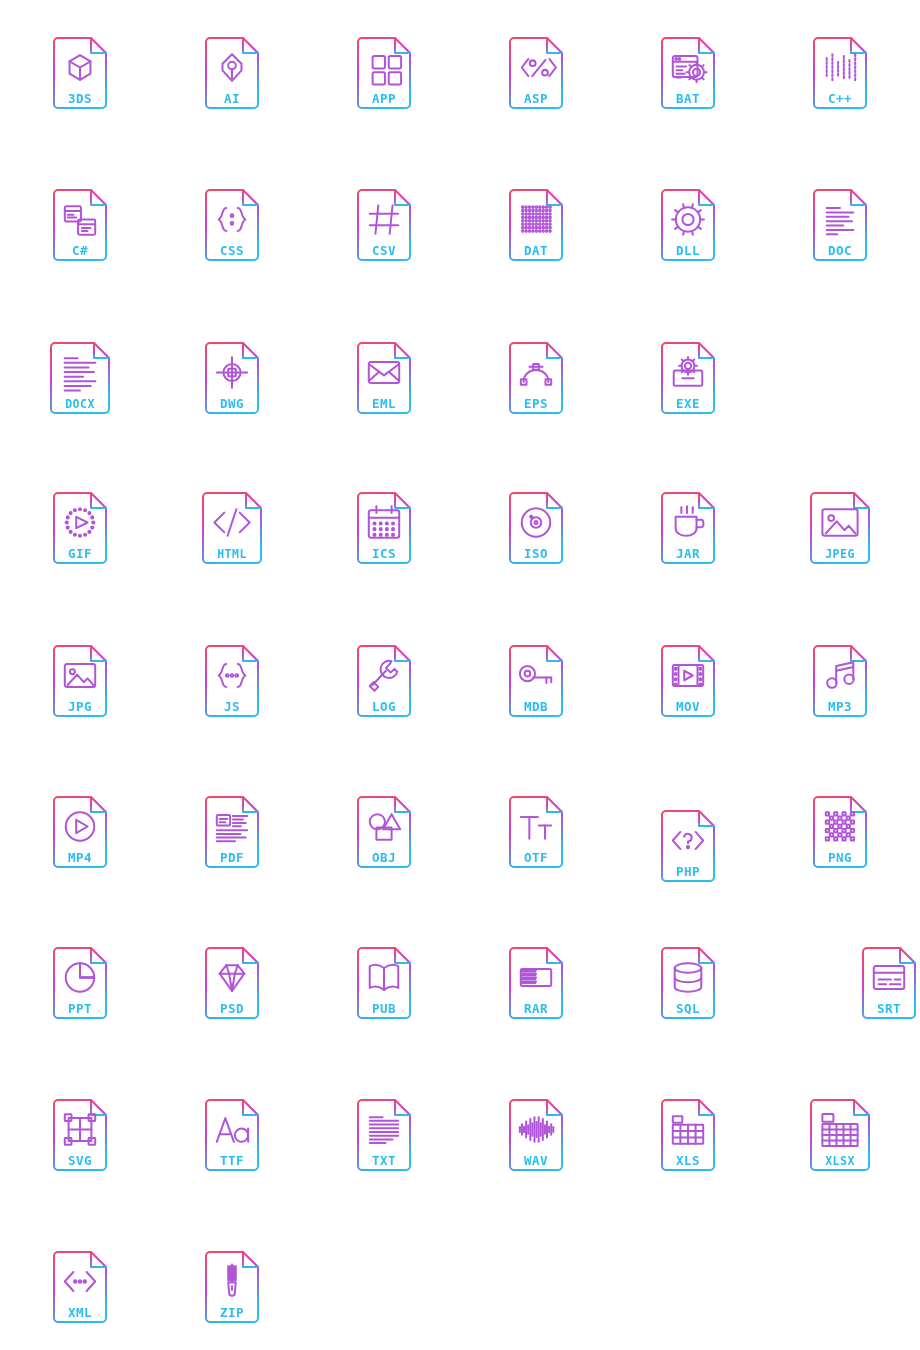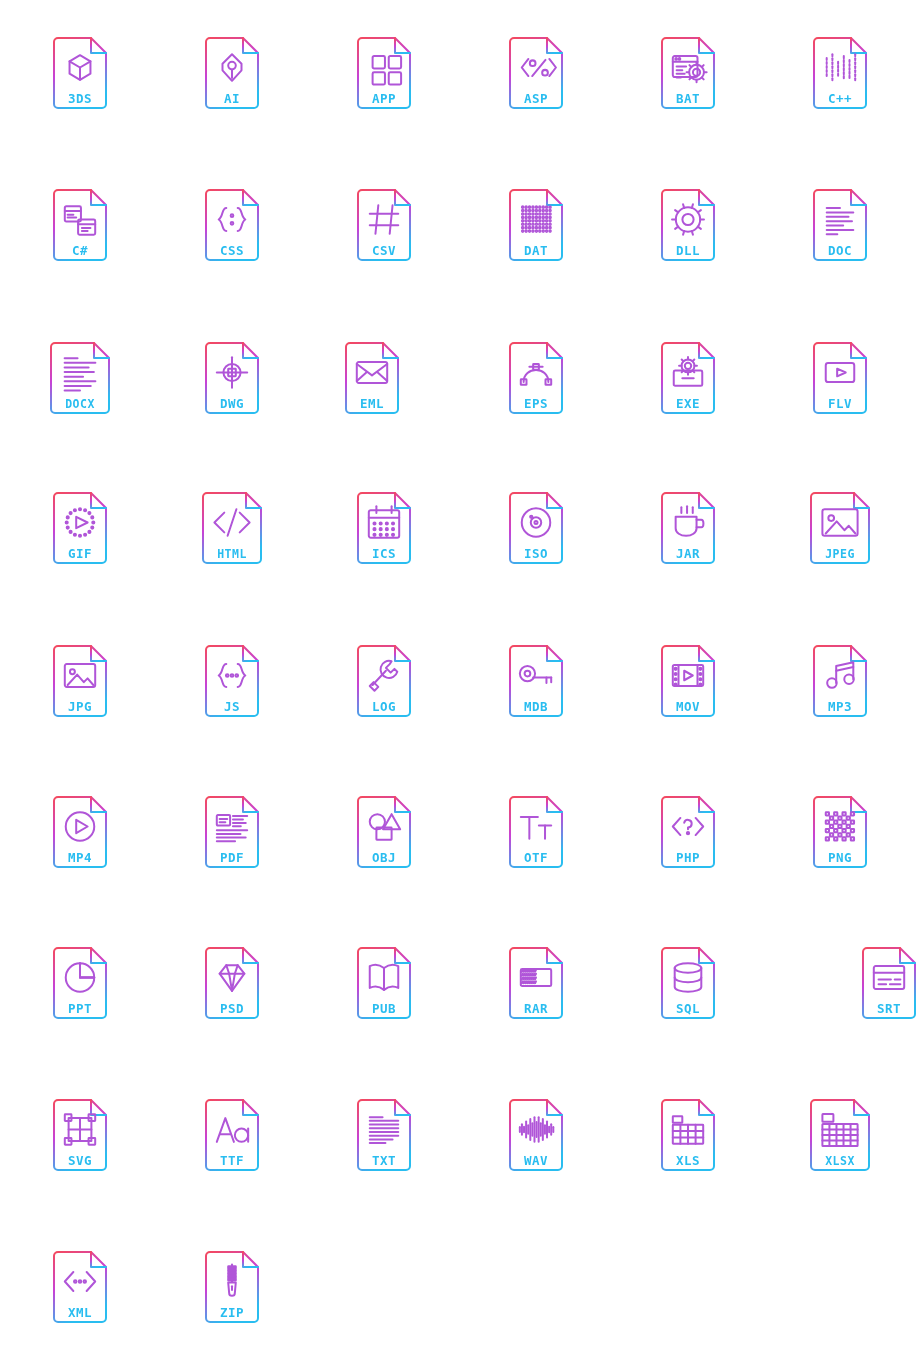--- a/index.html
+++ b/index.html
@@ -528,21 +528,21 @@
     </g>
     <g transform="translate(7.00 10.50) scale(0.9500)" fill="none" stroke="#b055d8" stroke-width="2.11" stroke-linecap="round" stroke-linejoin="round" clip-path="url(#clipg13)">
       <circle cx="20" cy="20" r="9"></circle>
           <line x1="20" y1="4" x2="20" y2="36"></line>
           <line x1="4" y1="20" x2="36" y2="20"></line>
           <rect x="16" y="16" width="8" height="8" rx="0.5"></rect>
     </g>
     <text class="lbl" x="26" y="64.5" text-anchor="middle" font-size="12.5">DWG</text>
   </svg>
     </div>
-    <div class="icon-cell" title="EML" style="left: 296px; top: 328px;">
+    <div class="icon-cell" title="EML" style="left: 308px; top: 328px;">
   <svg class="icon-svg" width="54" height="72" viewBox="-1 -1 54 72">
     <defs>
       <linearGradient id="g14" x1="0" y1="0" x2="0.35" y2="1">
         <stop offset="0%" stop-color="#f4495d"></stop>
         <stop offset="50%" stop-color="#c742d6"></stop>
         <stop offset="100%" stop-color="#29bdf0"></stop>
       </linearGradient>
       <clipPath id="clipg14">
         <path d="M4 0 H37 L52 15 V66 A4 4 0 0 1 48 70 H4 A4 4 0 0 1 0 66 V4 A4 4 0 0 1 4 0 Z"></path>
       </clipPath>
@@ -613,44 +613,20 @@
           <line x1="20.00" y1="19.80" x2="20.00" y2="22.40"></line>
           <line x1="15.19" y1="17.81" x2="13.35" y2="19.65"></line>
           <line x1="13.20" y1="13.00" x2="10.60" y2="13.00"></line>
           <line x1="15.19" y1="8.19" x2="13.35" y2="6.35"></line>
           <line x1="20.00" y1="6.20" x2="20.00" y2="3.60"></line>
           <line x1="24.81" y1="8.19" x2="26.65" y2="6.35"></line>
           <rect x="5" y="18" width="30" height="16" rx="1.5"></rect>
           <line x1="14" y1="26" x2="26" y2="26"></line>
     </g>
     <text class="lbl" x="26" y="64.5" text-anchor="middle" font-size="12.5">EXE</text>
-  </svg>
-    </div>
-    <div class="icon-cell" title="FLV" style="left: 764px; top: 328px;">
-  <svg class="icon-svg" width="54" height="72" viewBox="-1 -1 54 72">
-    <defs>
-      <linearGradient id="g17" x1="0" y1="0" x2="0.35" y2="1">
-        <stop offset="0%" stop-color="#f4495d"></stop>
-        <stop offset="50%" stop-color="#c742d6"></stop>
-        <stop offset="100%" stop-color="#29bdf0"></stop>
-      </linearGradient>
-      <clipPath id="clipg17">
-        <path d="M4 0 H37 L52 15 V66 A4 4 0 0 1 48 70 H4 A4 4 0 0 1 0 66 V4 A4 4 0 0 1 4 0 Z"></path>
-      </clipPath>
-    </defs>
-    <g>
-      <path d="M4 0 H37 L52 15 V66 A4 4 0 0 1 48 70 H4 A4 4 0 0 1 0 66 V4 A4 4 0 0 1 4 0 Z" fill="none" stroke="url(#g17)" stroke-width="2" stroke-linejoin="round"></path>
-      <path d="M37 0 V15 H52" fill="none" stroke="url(#g17)" stroke-width="2" stroke-linejoin="round" stroke-linecap="round"></path>
-      <line x1="0" y1="51" x2="52" y2="51" stroke="url(#g17)" stroke-width="2"></line>
-    </g>
-    <g transform="translate(7.00 10.50) scale(0.9500)" fill="none" stroke="#b055d8" stroke-width="2.11" stroke-linecap="round" stroke-linejoin="round" clip-path="url(#clipg17)">
-      <rect x="5" y="10" width="30" height="20" rx="2.5"></rect>
-          <path d="M17 16 L26 20 L17 24 Z"></path>
-    </g>
-    <text class="lbl" x="26" y="64.5" text-anchor="middle" font-size="12.5">FLV</text>
   </svg>
     </div>
     <div class="icon-cell" title="GIF" style="left: 4px; top: 478px;">
   <svg class="icon-svg" width="54" height="72" viewBox="-1 -1 54 72">
     <defs>
       <linearGradient id="g18" x1="0" y1="0" x2="0.35" y2="1">
         <stop offset="0%" stop-color="#f4495d"></stop>
         <stop offset="50%" stop-color="#c742d6"></stop>
         <stop offset="100%" stop-color="#29bdf0"></stop>
       </linearGradient>
@@ -1091,21 +1067,21 @@
     </g>
     <g transform="translate(7.00 10.50) scale(0.9500)" fill="none" stroke="#b055d8" stroke-width="2.11" stroke-linecap="round" stroke-linejoin="round" clip-path="url(#clipg33)">
       <line x1="4" y1="10" x2="22" y2="10"></line>
           <line x1="13" y1="10" x2="13" y2="33"></line>
           <line x1="23" y1="19" x2="36" y2="19"></line>
           <line x1="29.5" y1="19" x2="29.5" y2="33"></line>
     </g>
     <text class="lbl" x="26" y="64.5" text-anchor="middle" font-size="12.5">OTF</text>
   </svg>
     </div>
-    <div class="icon-cell" title="PHP" style="left: 612px; top: 782px;">
+    <div class="icon-cell" title="PHP" style="left: 612px; top: 782px; align-items: flex-end;">
   <svg class="icon-svg" width="54" height="72" viewBox="-1 -1 54 72">
     <defs>
       <linearGradient id="g34" x1="0" y1="0" x2="0.35" y2="1">
         <stop offset="0%" stop-color="#f4495d"></stop>
         <stop offset="50%" stop-color="#c742d6"></stop>
         <stop offset="100%" stop-color="#29bdf0"></stop>
       </linearGradient>
       <clipPath id="clipg34">
         <path d="M4 0 H37 L52 15 V66 A4 4 0 0 1 48 70 H4 A4 4 0 0 1 0 66 V4 A4 4 0 0 1 4 0 Z"></path>
       </clipPath>

